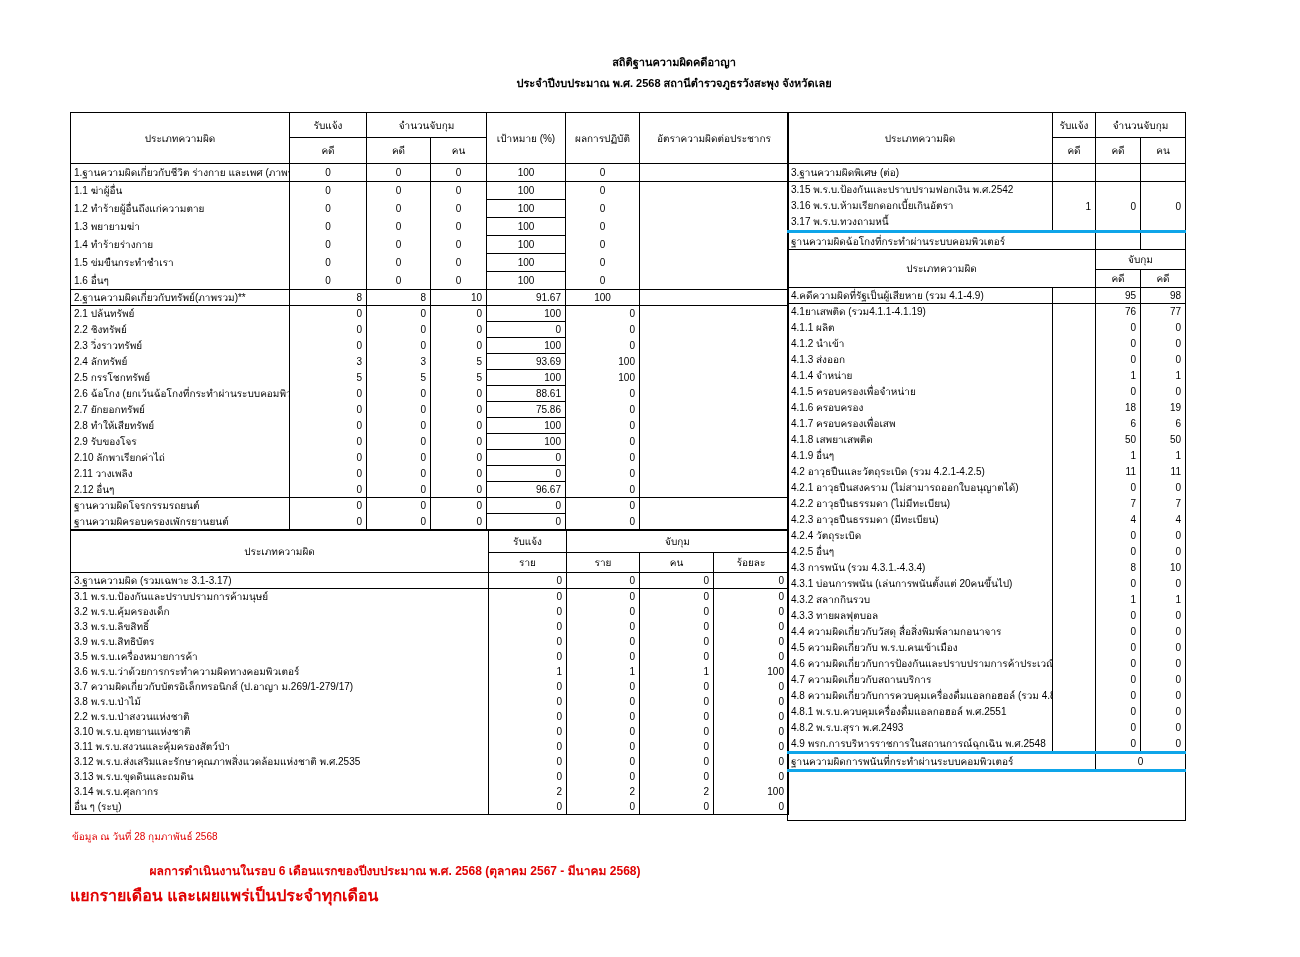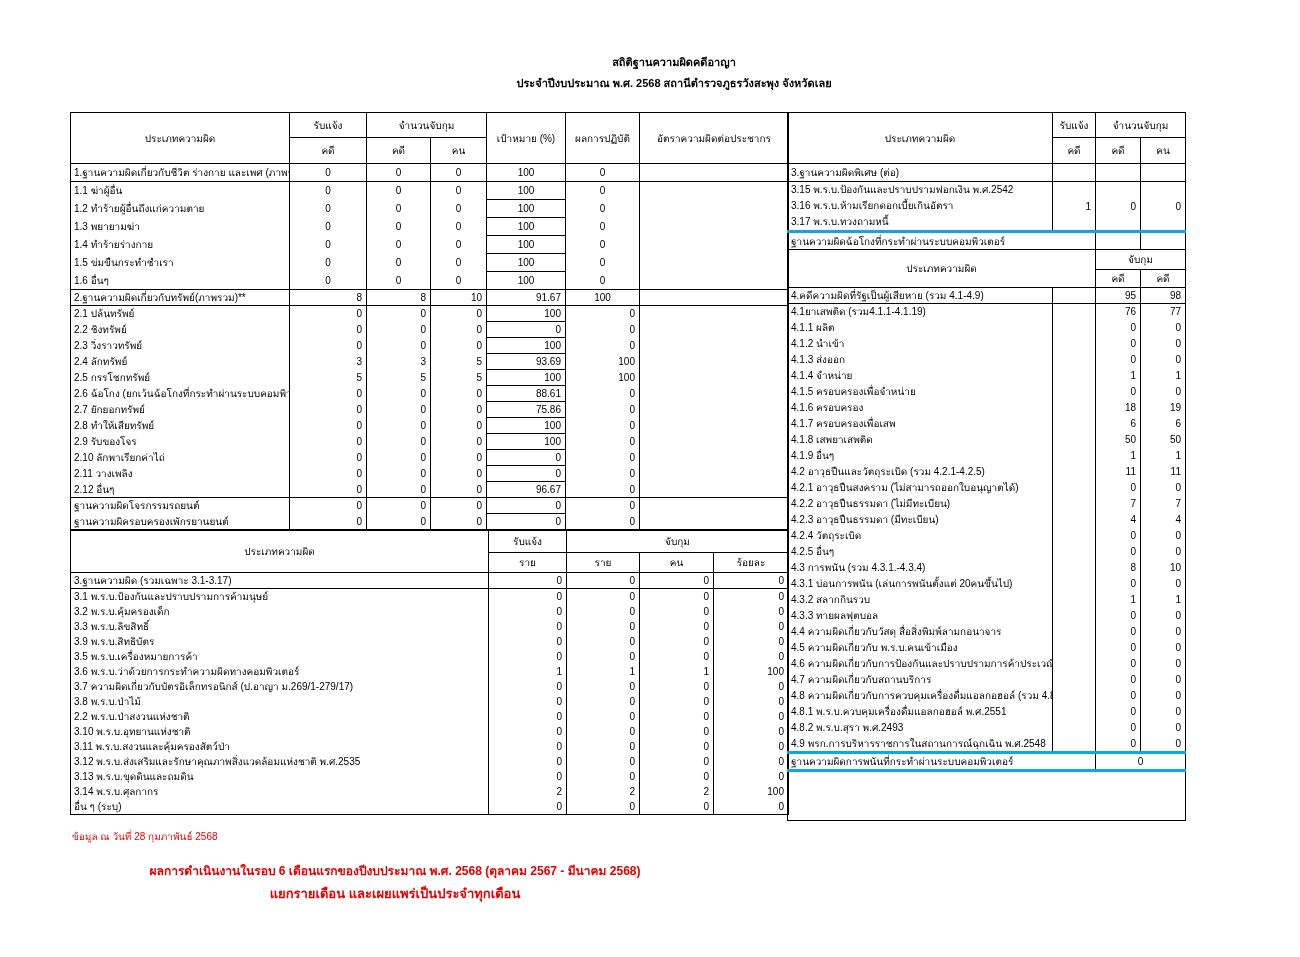--- a/index.html
+++ b/index.html
@@ -21,22 +21,22 @@
   td.r{text-align:right;}
   tr.bb>td{border-bottom:1px solid #000;}
   tr.bt>td{border-top:3px solid #0ea5e9;}
   td.box{border-top:1px solid #000;border-bottom:1px solid #000;}
   tr.h25{height:25px;} tr.h26{height:26px;} tr.h22{height:22px;} tr.h20{height:20px;}
   tr.h18{height:18px;} tr.h16{height:16px;padding-left:30px;} tr.h15{height:15px;} tr.h48{height:48px;} tr.h50{height:50px;}
   .law-line{height:16px;line-height:16px;}
   .note-date{position:absolute;left:72px;top:829px;color:#e00000;font-size:10px;}
   .note-center{position:absolute;left:70px;top:861px;width:650px;text-align:center;
                color:#e00000;font-weight:bold;font-size:12px;}
-  .note-center2{position:absolute;left:70px;top:883px;width:650px;text-align:center;
-                color:#e00000;font-weight:bold;font-size:13px;}
+  .note-center2{position:absolute;left:70px;top:883px;width:650px;
+                color:#e00000;font-weight:bold;font-size:16px;}
 </style>
 </head>
 <body>
 
 <div class="page">
 
   <div class="title">
     <div>สถิติฐานความผิดคดีอาญา</div>
     <div>ประจำปีงบประมาณ พ.ศ. 2568 สถานีตำรวจภูธรวังสะพุง จังหวัดเลย</div>
   </div>

